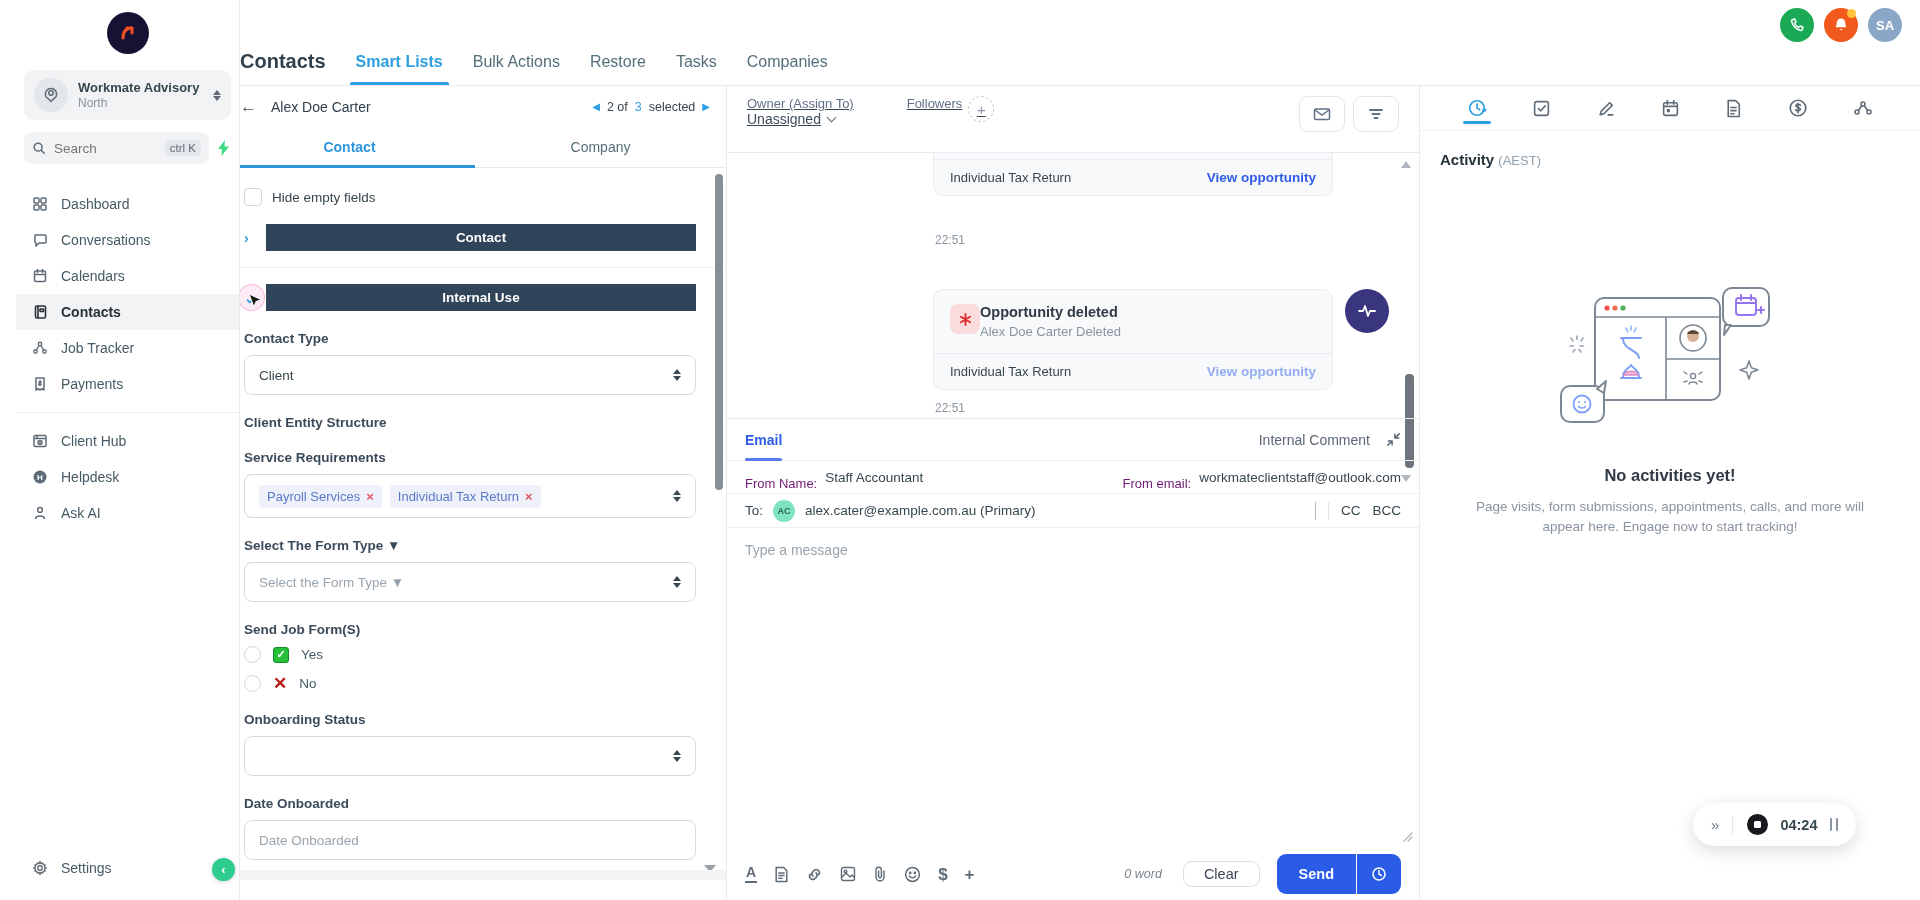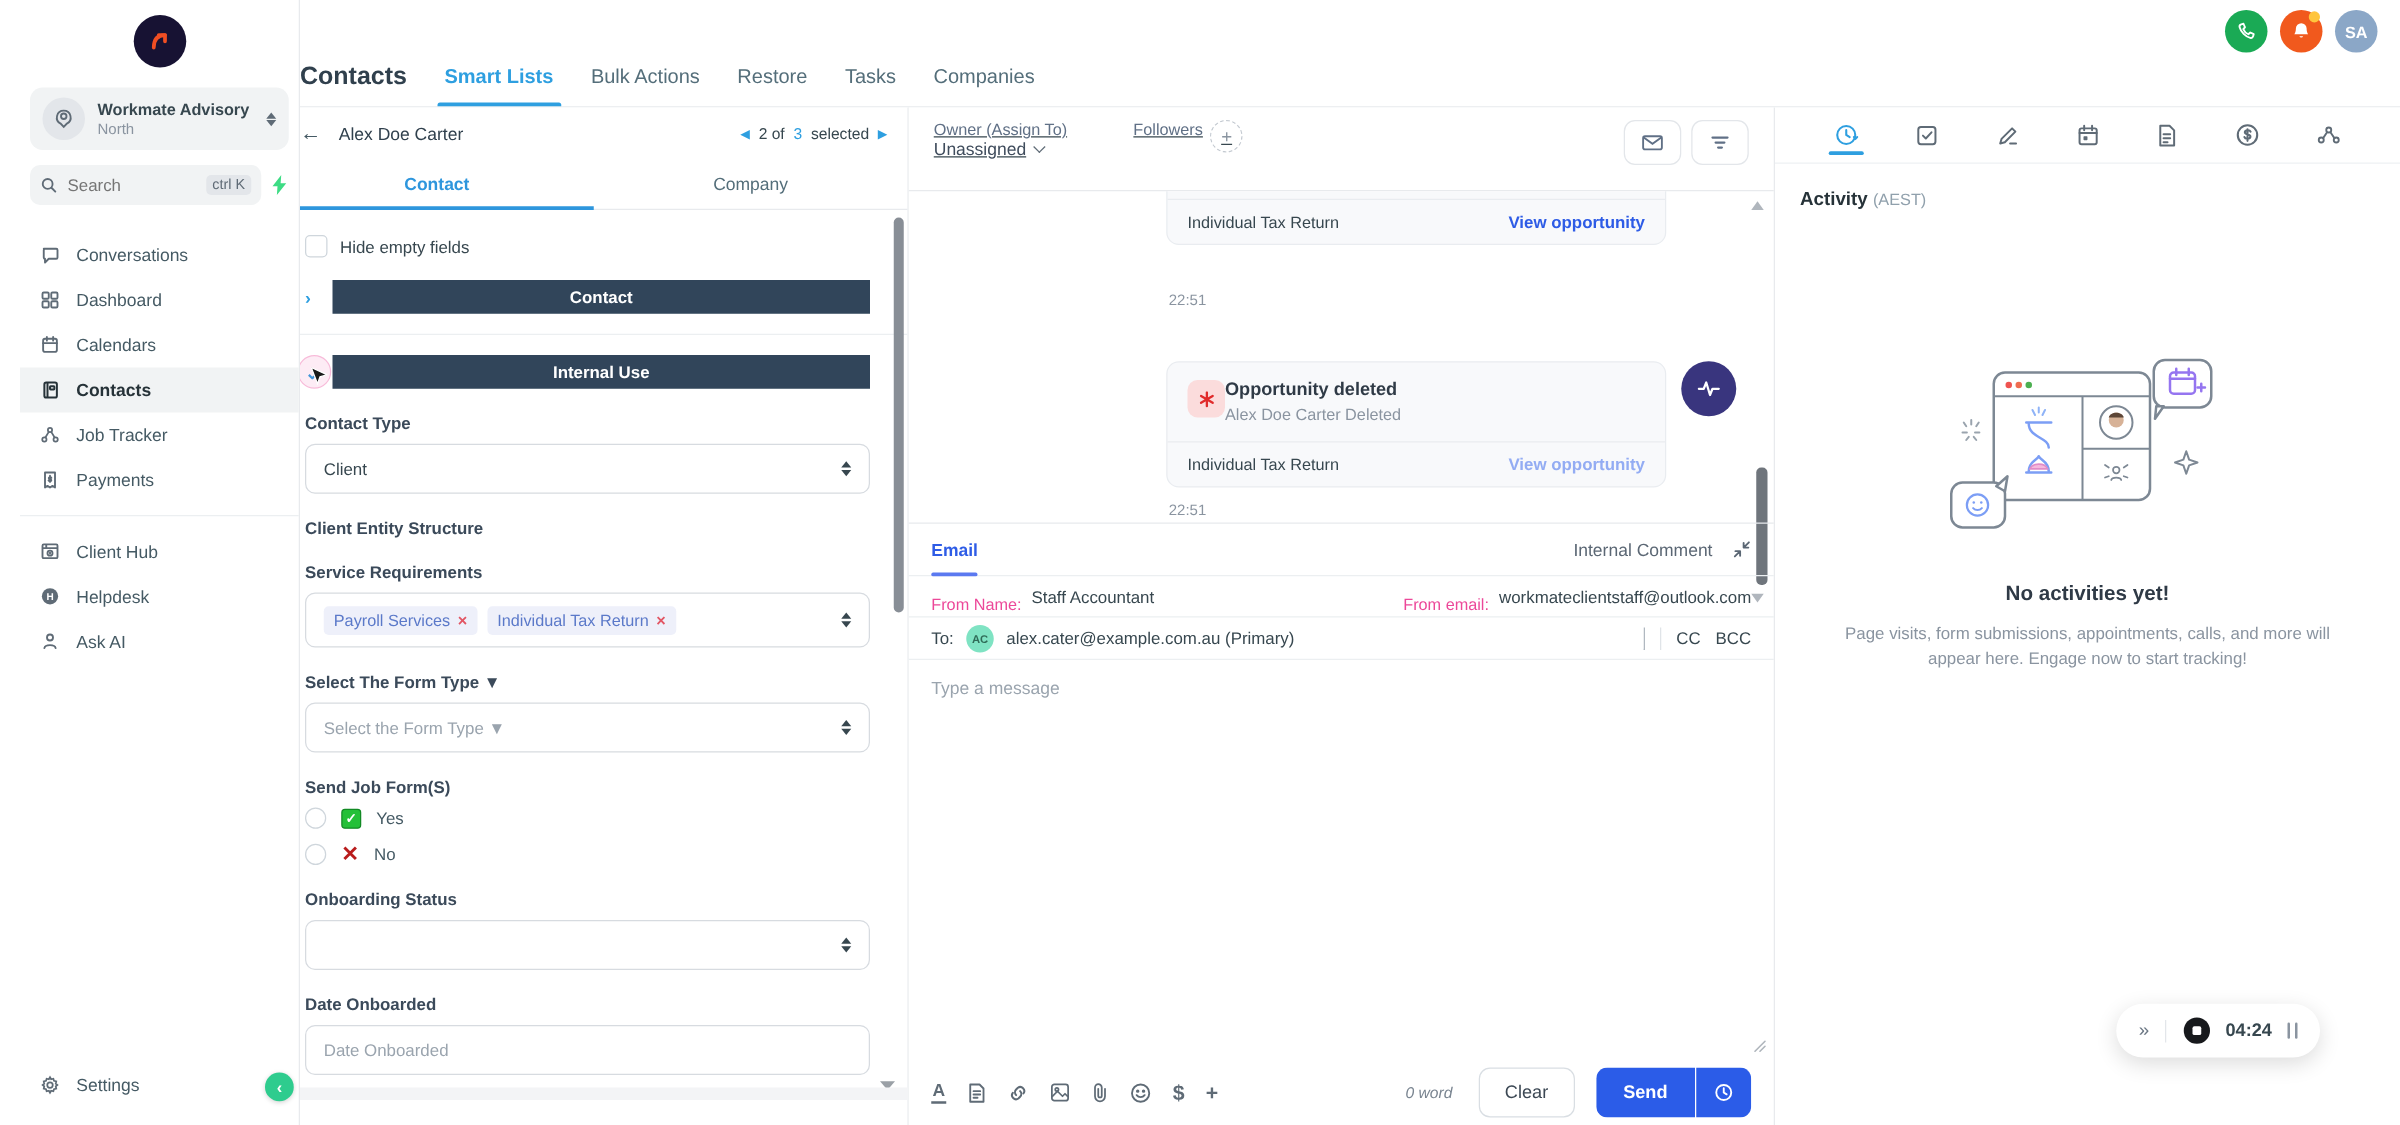--- a/index.html
+++ b/index.html
@@ -155,38 +155,38 @@
     display:flex; flex-direction:column; }
   .cmp-tabs { height:42px; display:flex; align-items:center; padding:0 18px; border-bottom:1px solid #eceff1; }
   .cmp-tab-email { font-size:14px; font-weight:600; color:#2e5ce6; position:relative; height:100%;
     display:flex; align-items:center; cursor:pointer; }
   .cmp-tab-email::after { content:""; position:absolute; left:0; right:0; bottom:-1px; height:3px;
     background:#5b79f0; border-radius:2px; }
   .cmp-tab-internal { margin-left:auto; font-size:14px; color:#5b6774; cursor:pointer; }
   .cmp-collapse { margin-left:16px; color:#5b6774; cursor:pointer; }
   .cmp-row { display:flex; align-items:center; padding:0 18px; border-bottom:1px solid #eceff1; }
   .cmp-from { height:33px; justify-content:space-between; }
-  .cmp-lab { font-size:13px; color:#ec4899; margin-right:8px;margin-top:12px; }
+  .cmp-lab { font-size:13px; color:#701a75; margin-right:8px;margin-top:12px; }
   .cmp-val { font-size:13.5px; color:#37474f; }
   .cmp-to { height:34px; }
   .to-avatar { width:22px; height:22px; border-radius:50%; background:#7fe3c3; color:#2f6b57;
     font-size:9px; font-weight:700; display:flex; align-items:center; justify-content:center; margin:0 10px; }
   .cc-div { border-left:1px solid #e0e4e8; height:18px; margin:0 12px; }
   .ccbcc { font-size:13.5px; color:#37474f; cursor:pointer; }
   .cmp-msg { flex:1; position:relative; }
   .cmp-msg textarea { width:100%; height:100%; border:none; outline:none; resize:none; padding:14px 18px;
     font-size:14px; font-family:inherit; color:#37474f; background:transparent; }
   .cmp-msg textarea::placeholder { color:#9aa4ae; }
   .resize-handle { position:absolute; right:6px; bottom:6px; color:#b0b6bd; }
   .cmp-toolbar { height:52px; display:flex; align-items:center; padding:0 18px; gap:17px; }
   .tool-ic { color:#5f6b76; cursor:pointer; display:flex; align-items:center; }
   .tool-A { font-size:14px; font-weight:600; border-bottom:2px solid #5f6b76; line-height:1.1; padding:0 1px; }
   .tool-txt { font-size:17px; font-weight:600; line-height:1; }
   .word-count { margin-left:auto; font-size:12.5px; font-style:italic; color:#7a8591; margin-right:4px; }
-  .clear-btn { height:40px; padding:0 20px; border:1px solid #d9dee3; border-radius:9px; background:#fff;
+  .clear-btn { height:26px; padding:0 20px; border:1px solid #d9dee3; border-radius:9px; background:#fff;
     font-size:14.5px; color:#3c4854; cursor:pointer; font-family:inherit; }
   .send-grp { display:flex; height:40px; border-radius:9px; overflow:hidden; }
   .send-main { background:#2b5ce8; color:#fff; font-size:14.5px; font-weight:600; border:none;
     padding:0 22px; cursor:pointer; font-family:inherit; }
   .send-sep { width:1px; background:rgba(255,255,255,.35); }
   .send-clock { background:#2b5ce8; color:#fff; border:none; width:44px; display:flex; align-items:center;
     justify-content:center; cursor:pointer; }
 
   
   .rp-tabs { height:45px; display:flex; align-items:center; justify-content:space-around;
@@ -255,36 +255,36 @@
         <span class="kbd">ctrl K</span>
       </div>
       <svg width="14" height="16" viewBox="0 0 12 16" fill="#3ddc84">
         <path d="M7 0 L0 9 h4 L3.5 16 L11 6.5 H6.5 Z"></path>
       </svg>
     </div>
 
     <nav class="nav">
       <div class="nav-item">
         <span class="nicon">
-            <svg width="16" height="16" viewBox="0 0 16 16" fill="none" stroke="currentColor" stroke-width="1.5" stroke-linejoin="round">
-              <path d="M3 3h10a1 1 0 0 1 1 1v6a1 1 0 0 1-1 1H7l-3 3v-3a1 1 0 0 1-1-1V4a1 1 0 0 1 1-1z"></path>
-            </svg>
-          </span>
-        <span>Conversations</span>
-      </div>
-      <div class="nav-item">
-        <span class="nicon">
             <svg width="16" height="16" viewBox="0 0 16 16" fill="none" stroke="currentColor" stroke-width="1.5">
               <rect x="2" y="2" width="5" height="5" rx="1"></rect>
               <rect x="9" y="2" width="5" height="5" rx="1"></rect>
               <rect x="2" y="9" width="5" height="5" rx="1"></rect>
               <rect x="9" y="9" width="5" height="5" rx="1"></rect>
             </svg>
           </span>
         <span>Dashboard</span>
+      </div>
+      <div class="nav-item">
+        <span class="nicon">
+            <svg width="16" height="16" viewBox="0 0 16 16" fill="none" stroke="currentColor" stroke-width="1.5" stroke-linejoin="round">
+              <path d="M3 3h10a1 1 0 0 1 1 1v6a1 1 0 0 1-1 1H7l-3 3v-3a1 1 0 0 1-1-1V4a1 1 0 0 1 1-1z"></path>
+            </svg>
+          </span>
+        <span>Conversations</span>
       </div>
       <div class="nav-item">
         <span class="nicon">
             <svg width="16" height="16" viewBox="0 0 16 16" fill="none" stroke="currentColor" stroke-width="1.5">
               <rect x="2.5" y="3" width="11" height="10.5" rx="1.5"></rect>
               <path d="M2.5 6.5h11M5.5 1.5v3M10.5 1.5v3" stroke-linecap="round"></path>
             </svg>
           </span>
         <span>Calendars</span>
       </div>

